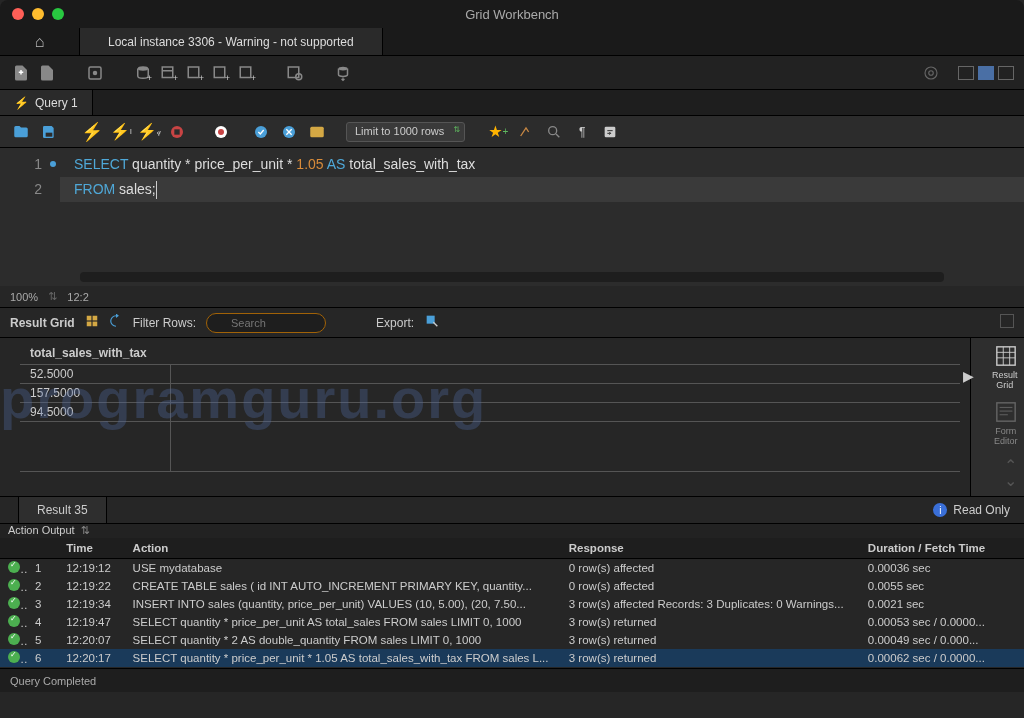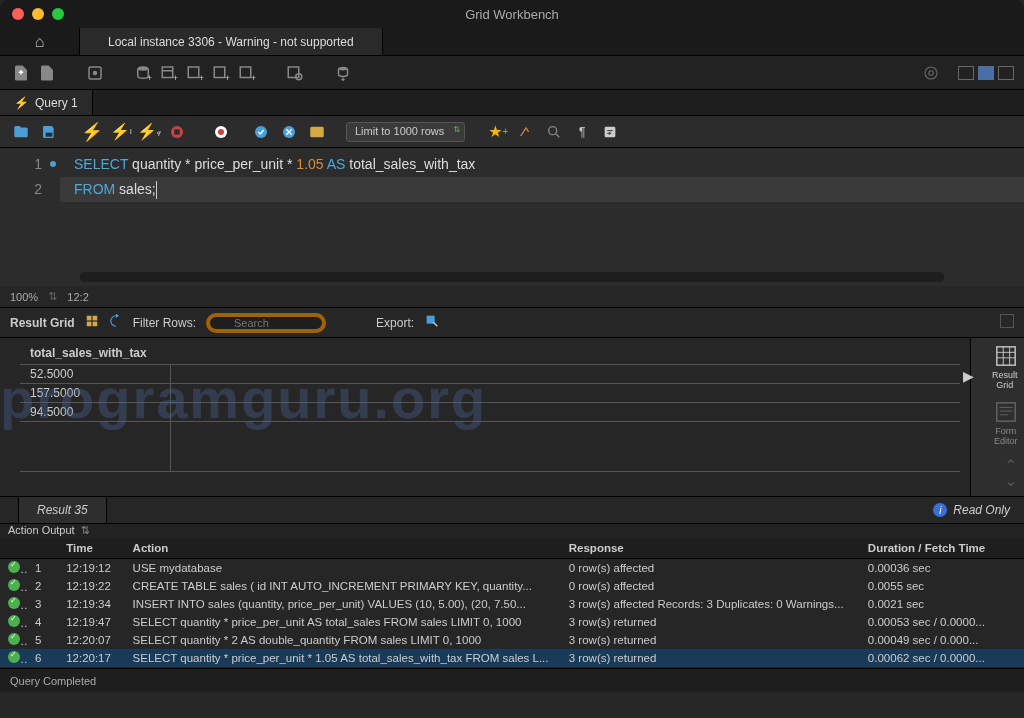--- a/index.html
+++ b/index.html
@@ -39,37 +39,37 @@
 .kw { color: #4fa8d8; }
 .num { color: #d88b3a; }
 .ident { color: #ddd; }
 .op { color: #ddd; }
 .cursor { display: inline-block; width: 1px; height: 18px; background: #ccc; vertical-align: middle; }
 .hscroll { height: 10px; background: #1e1e1e; margin: 0 80px 0 80px; border-radius: 4px; }
 .statusline { height: 22px; background: #262626; display: flex; align-items: center; padding: 0 10px; font-size: 11px; color: #aaa; gap: 10px; border-bottom: 1px solid #000; }
 .statusline .arrows { color: #666; }
 .resulttoolbar { height: 30px; background: #262626; display: flex; align-items: center; padding: 0 10px; gap: 10px; font-size: 12px; color: #ccc; border-bottom: 1px solid #000; }
 .rtlabel { font-weight: 600; }
-.filterinput { background: #1e1e1e; border: 4px solid #a16207; border-radius: 10px; padding: 2px 8px 2px 24px; color: #888; font-size: 11px; width: 120px; height: 20px; position: relative; }
+.filterinput { background: #1e1e1e; border: 1px solid #a16207; border-radius: 10px; padding: 2px 8px 2px 24px; color: #888; font-size: 11px; width: 120px; height: 20px; position: relative; }
 .filterwrap { position: relative; }
 .filterwrap .mag { position: absolute; left: 6px; top: 3px; color: #666; }
 .resultarea { display: flex; height: 158px; background: #262626; }
 .gridwrap { flex: 1; padding: 4px 10px 0 20px; position: relative; overflow: hidden; }
 .resulttable { border-collapse: collapse; width: 100%; }
 .resulttable th { text-align: left; font-weight: 600; color: #ccc; padding: 4px 10px; font-size: 12px; }
 .resulttable td { padding: 2px 10px; color: #ccc; font-size: 12px; border-top: 1px solid #555; }
 .resulttable td:first-child { border-right: 1px solid #555; width: 150px; }
 .resulttable tr:last-child td { border-bottom: 1px solid #555; }
 .watermark { position: absolute; top: 28px; left: 0; right: 0; text-align: left; font-size: 56px; font-weight: 700; color: rgba(80,105,160,0.35); letter-spacing: 2px; pointer-events: none; font-family: Arial, sans-serif; }
 .sidetools { width: 54px; background: #2e2e2e; display: flex; flex-direction: column; align-items: center; padding-top: 6px; gap: 10px; border-left: 1px solid #000; position: relative; }
 .sidetool { width: 40px; display: flex; flex-direction: column; align-items: flex-end; gap: 2px; color: #888; font-size: 9px; text-align: center; cursor: pointer; }
 .sidetool.active { color: #ccc; }
 .sidetool .sicon { width: 24px; height: 24px; display: flex; align-items: center; justify-content: center; }
 .sidearrow { position: absolute; left: -8px; top: 30px; color: #ccc; font-size: 14px; }
-.resultfooter { height: 28px; background: #262626; display: flex; align-items: center; border-top: 1px solid #000; border-bottom: 1px solid #000; font-style: italic; }
+.resultfooter { height: 28px; background: #262626; display: flex; align-items: center; border-top: 1px solid #000; border-bottom: 1px solid #000; }
 .resulttab { padding: 0 18px; height: 100%; display: flex; align-items: center; background: #2e2e2e; color: #ccc; font-size: 12px; border-right: 1px solid #000; border-left: 1px solid #000; margin-left: 18px; }
 .readonly { margin-left: auto; margin-right: 14px; display: flex; align-items: center; gap: 6px; color: #ccc; }
 .readonly .badge { width: 14px; height: 14px; border-radius: 50%; background: #3a6fd8; display: flex; align-items: center; justify-content: center; font-size: 10px; color: #fff; }
 .outputheader { height: 24px; background: #222; display: flex; padding: 0 8px; color: #ccc; font-size: 11px; border-bottom: 1px solid #000; gap: 6px; }
 .outputtable { width: 100%; border-collapse: collapse; font-size: 11.5px; }
 .outputtable thead th { text-align: left; padding: 4px 8px; background: #1e1e1e; color: #ccc; border-bottom: 1px solid #000; font-weight: 600; }
 .outputtable tbody td { padding: 2px 8px; color: #ccc; white-space: nowrap; overflow: hidden; text-overflow: ellipsis; max-width: 0; }
 .outputtable tbody tr.sel td { background: #1a3a5a; }
 .col-status { width: 26px; }
 .col-idx { width: 30px; }

